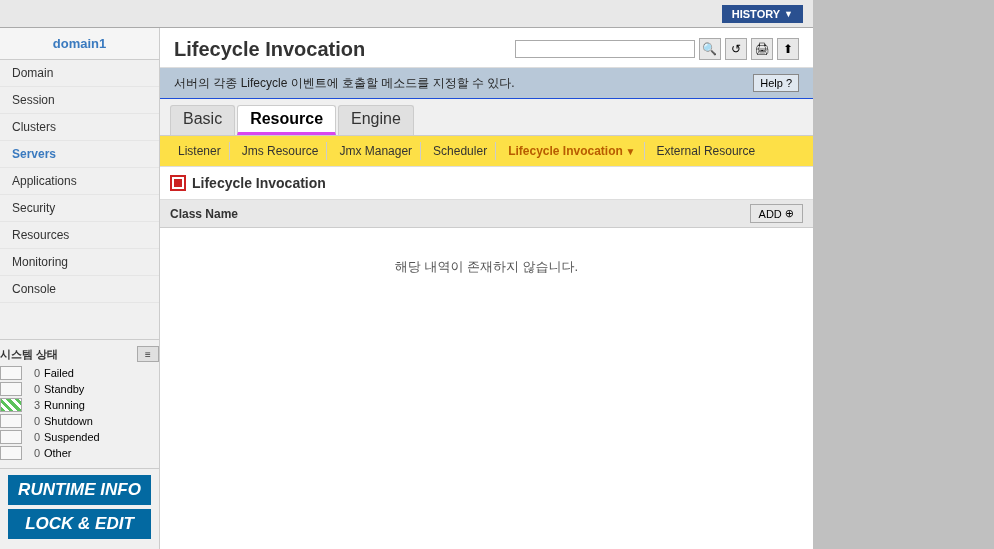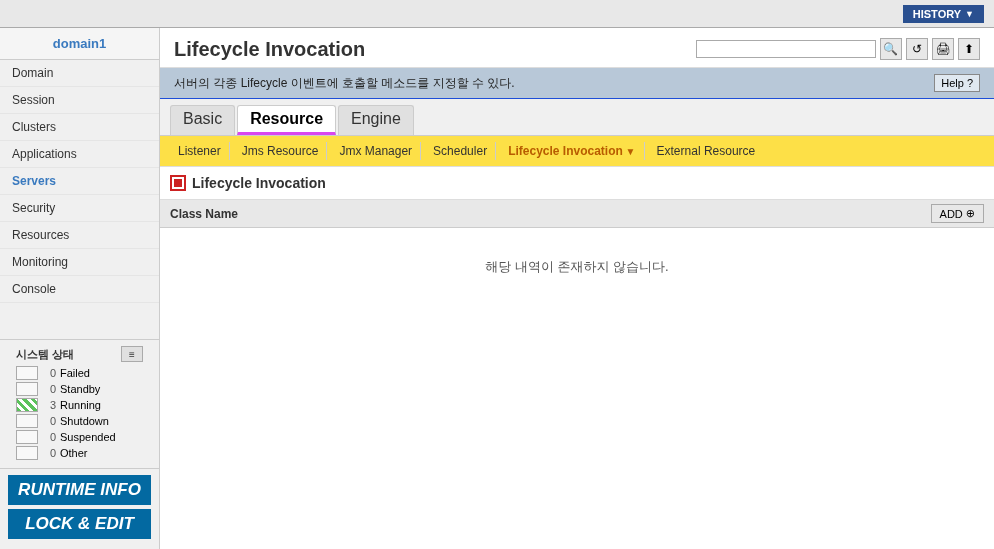--- a/index.html
+++ b/index.html
@@ -1,29 +1,29 @@
 <!DOCTYPE html>
 <html><head>
   <meta charset="utf-8">
   <style>
     * { box-sizing: border-box; margin: 0; padding: 0; }
     body { font-family: Arial, sans-serif; font-size: 12px; background: #c0c0c0; width: 994px; height: 549px; overflow: hidden; }
 
     
-    .app-container { display: flex; flex-direction: column; height: 549px; width: 994px; }
+    .app-container { display: flex; flex-direction: column; height: 549px; width: 813px; }
     .top-bar { display: flex; align-items: center; justify-content: space-between; background: #e8e8e8; padding: 0 10px; height: 28px; border-bottom: 1px solid #aaa; }
     .main-area { display: flex; flex: 1; overflow: hidden; }
 
     
     .sidebar { width: 160px; background: #f0f0f0; border-right: 1px solid #ccc; display: flex; flex-direction: column; overflow: hidden; }
     .sidebar-domain { text-align: center; padding: 8px; color: #3a7abf; font-weight: bold; font-size: 13px; border-bottom: 1px solid #ccc; background: #f5f5f5; }
     .sidebar-nav { flex: 1; overflow-y: auto; }
     .sidebar-item { padding: 6px 12px; cursor: pointer; color: #333; border-bottom: 1px solid #e5e5e5; }
     .sidebar-item.active { color: #3a7abf; font-weight: bold; }
-    .system-status { padding: 6px 16px; border-top: 1px solid #ccc; margin-top: 12px; }
+    .system-status { padding: 6px 0; border-top: 1px solid #ccc; margin-top: 12px; }
     .system-status-header { display: flex; align-items: center; justify-content: space-between; margin-bottom: 4px; font-size: 11px; font-weight: bold; color: #333; }
     .status-row { display: flex; align-items: center; margin: 2px 0; font-size: 11px; }
     .status-box { width: 22px; height: 14px; border: 1px solid #aaa; background: #f8f8f8; margin-right: 4px; flex-shrink: 0; }
     .status-box.running { background: repeating-linear-gradient(45deg, #5bc25b, #5bc25b 3px, #fff 3px, #fff 6px); }
     .status-count { color: #555; margin-right: 4px; min-width: 14px; text-align: right; }
     .sidebar-bottom { padding: 6px 8px; border-top: 1px solid #ccc; }
     .sidebar-btn { width: 100%; padding: 5px; margin-bottom: 4px; background: #0369a1; color: #fff; border: none; cursor: pointer; font-size: 17px; font-weight: bold; text-align: center; font-style: italic; }
 
     
     .content { flex: 1; background: #fff; display: flex; flex-direction: column; overflow: hidden; }
@@ -79,22 +79,22 @@
   </div>
 
   <div class="main-area">
 
     <div class="sidebar">
       <div class="sidebar-domain">domain1</div>
       <div class="sidebar-nav">
         <div class="sidebar-item">Domain</div>
         <div class="sidebar-item">Session</div>
         <div class="sidebar-item">Clusters</div>
+        <div class="sidebar-item active">Servers</div>
         <div class="sidebar-item">Applications</div>
-        <div class="sidebar-item active">Servers</div>
         <div class="sidebar-item">Security</div>
         <div class="sidebar-item">Resources</div>
         <div class="sidebar-item">Monitoring</div>
         <div class="sidebar-item">Console</div>
       </div>
 
       <div class="system-status">
         <div class="system-status-header">
           <span>시스템 상태</span>
           <span class="toggle-icon">≡</span>

